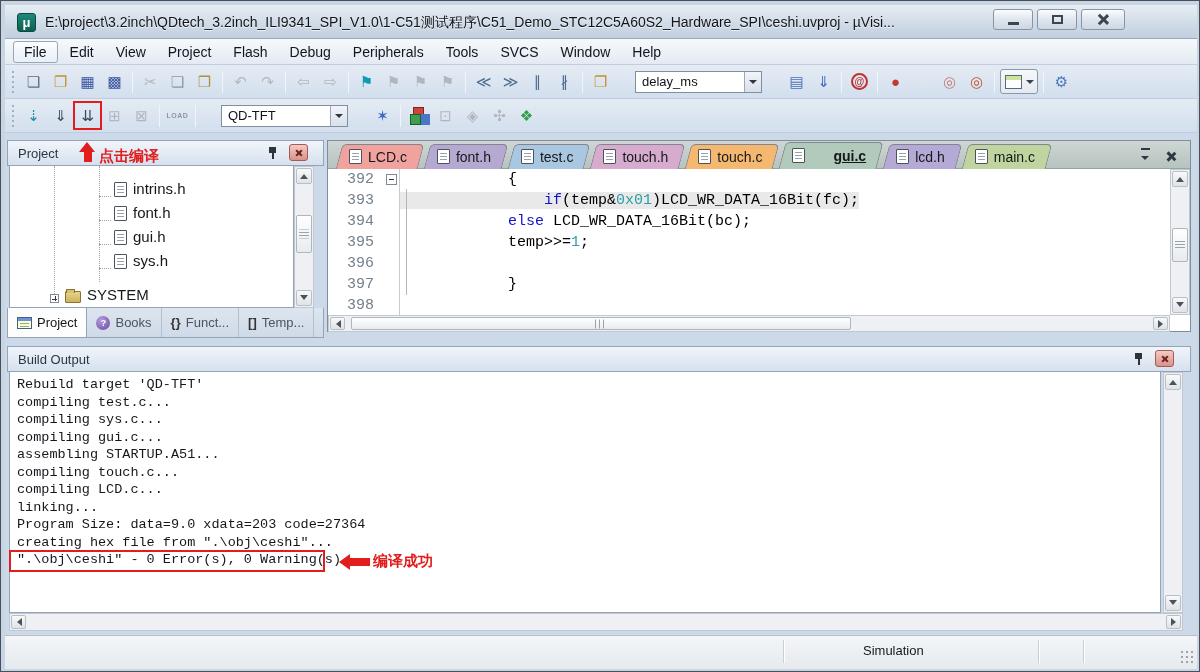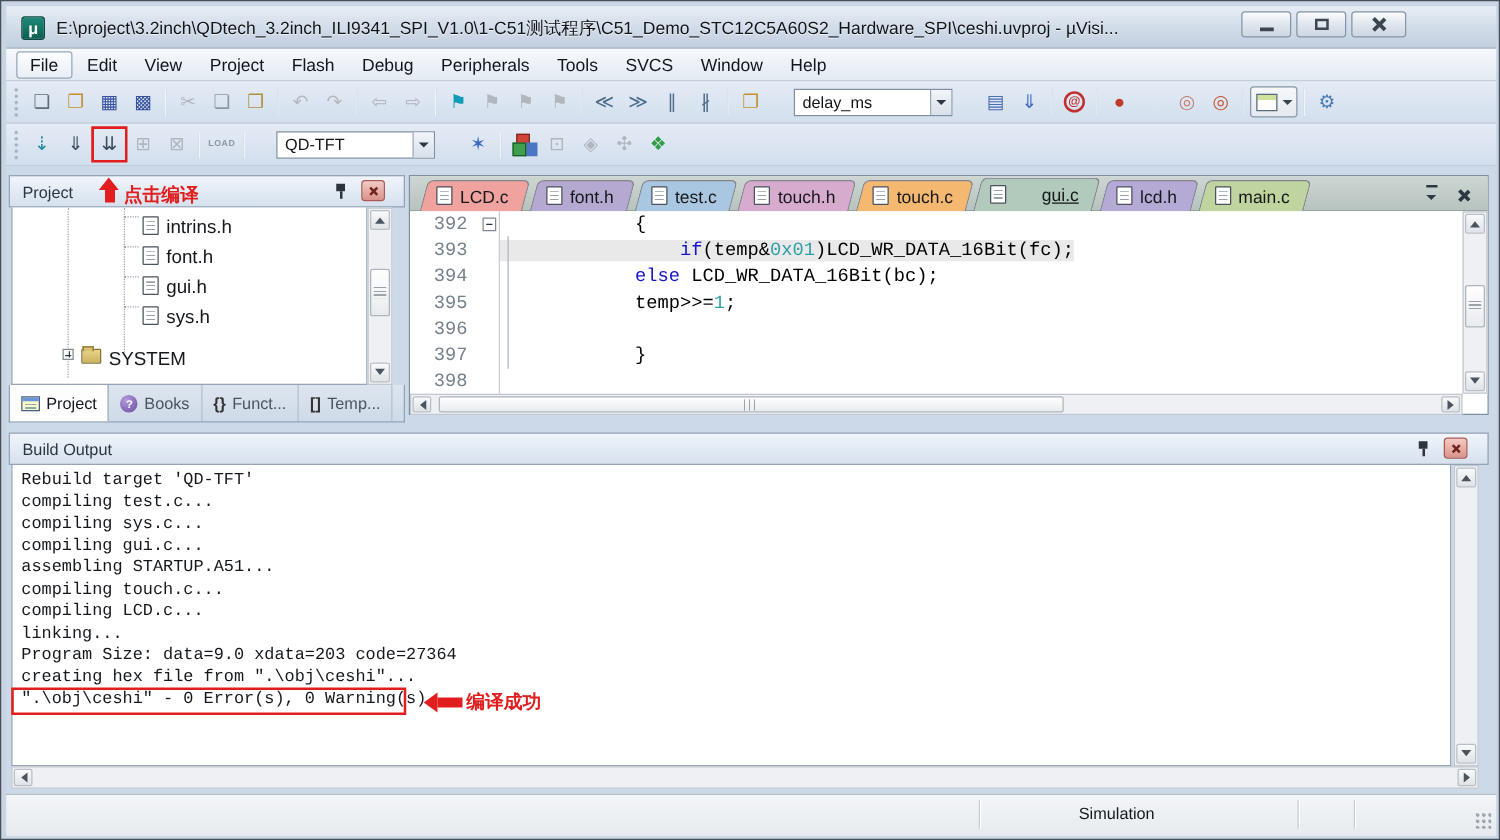--- a/index.html
+++ b/index.html
@@ -74,21 +74,21 @@
   .pin::after { content:""; position:absolute; left:5px; top:7px; width:2px; height:6px; background:#2c343c; }
   .pclose { width:19px; height:17px; border:1px solid #a85a52; border-radius:3px;
     background:linear-gradient(#f4cac4,#d8938b); display:flex; align-items:center; justify-content:center; }
   .pclose .xmark { width:8px; height:8px; }
   .pclose .xmark::before,.pclose .xmark::after { left:3px; width:2px; height:8px; background:#6e241e; }
 
   
   .treewrap { left:8px; top:165px; width:285px; height:142px; background:#fff;
     border:1px solid #94a4b6; border-top:none; overflow:hidden; }
   .trunk { position:absolute; width:1px; border-left:1px dotted #9aa5b0; }
-  .trow { position:absolute; left:0; height:24px; display:flex; align-items:flex-start; font-size:15px; color:#14181c; white-space:nowrap; }
+  .trow { position:absolute; left:0; height:24px; display:flex; align-items:flex-end; font-size:15px; color:#14181c; white-space:nowrap; }
   .trow .stub { width:12px; border-top:1px dotted #9aa5b0; margin-right:3px; }
   .pg { width:13px; height:15px; background:#fff; border:1px solid #4a525c; border-radius:1px; position:relative; flex:none; }
   .pg::before { content:""; position:absolute; left:2px; top:3px; right:2px; height:8px;
     background:repeating-linear-gradient(#98a2ac 0 1px,transparent 1px 3px); }
   .plusbox { width:9px; height:9px; border:1px solid #808a94; background:#fff; position:relative; flex:none; }
   .plusbox::before { content:""; position:absolute; left:1px; top:3.5px; width:5px; height:1px; background:#30383f; }
   .plusbox::after { content:""; position:absolute; left:3.5px; top:1px; width:1px; height:5px; background:#30383f; }
   .folder { width:16px; height:12px; background:linear-gradient(#e8d48a,#cdb35e); border:1px solid #8a7434; border-radius:1px; position:relative; flex:none; }
   .folder::before { content:""; position:absolute; left:0; top:-3px; width:7px; height:3px; background:#d8c272; border:1px solid #8a7434; border-bottom:none; }
   .tlabel { margin-left:6px; }
@@ -122,21 +122,21 @@
 
   
   .editor { left:326px; top:139px; width:864px; height:192px; border:1px solid #7e8e9e; background:#fff; }
   .tabbar { position:absolute; left:0; top:0; width:862px; height:28px;
     background:linear-gradient(#cdd6d3,#b7c3bf); border-bottom:1px solid #97a5a0; display:flex; padding-left:8px; }
   .etab { position:relative; height:25px; margin-top:3px; display:flex; align-items:center; gap:6px;
     padding:0 17px 0 13px; font-size:14px; color:#15181b; white-space:nowrap; }
   .etab::before { content:""; position:absolute; inset:0 3px; background:var(--c);
     border:1px solid #84848e; border-bottom:none; border-radius:5px 5px 0 0; transform:skewX(-15deg); z-index:0; }
   .etab > * { position:relative; z-index:1; }
-  .etab.active { margin-top:1px; height:27px; font-weight:normal;gap:28px; }
+  .etab.active { margin-top:1px; height:27px; font-weight:bold;gap:28px; }
   .etab.active .elabel { text-decoration:underline; }
   .tablist-btn,.tabclose-btn { position:absolute; top:7px; width:18px; height:16px; display:flex; align-items:center; justify-content:center; }
   .tablist-btn { right:36px; flex-direction:column; }
   .tablist-btn::before { content:""; width:9px; height:2px; background:#2e3842; margin-bottom:2px; }
   .tabclose-btn { right:10px; }
   .tabclose-btn .xmark { width:11px; height:11px; }
   .tabclose-btn .xmark::before,.tabclose-btn .xmark::after { left:4.5px; height:11px; background:#2e3842; }
 
   .codewrap { position:absolute; left:0; top:28px; width:842px; height:146px; background:#fff; overflow:hidden;
     font-family:"Liberation Mono","DejaVu Sans Mono",monospace; font-size:15px; }

